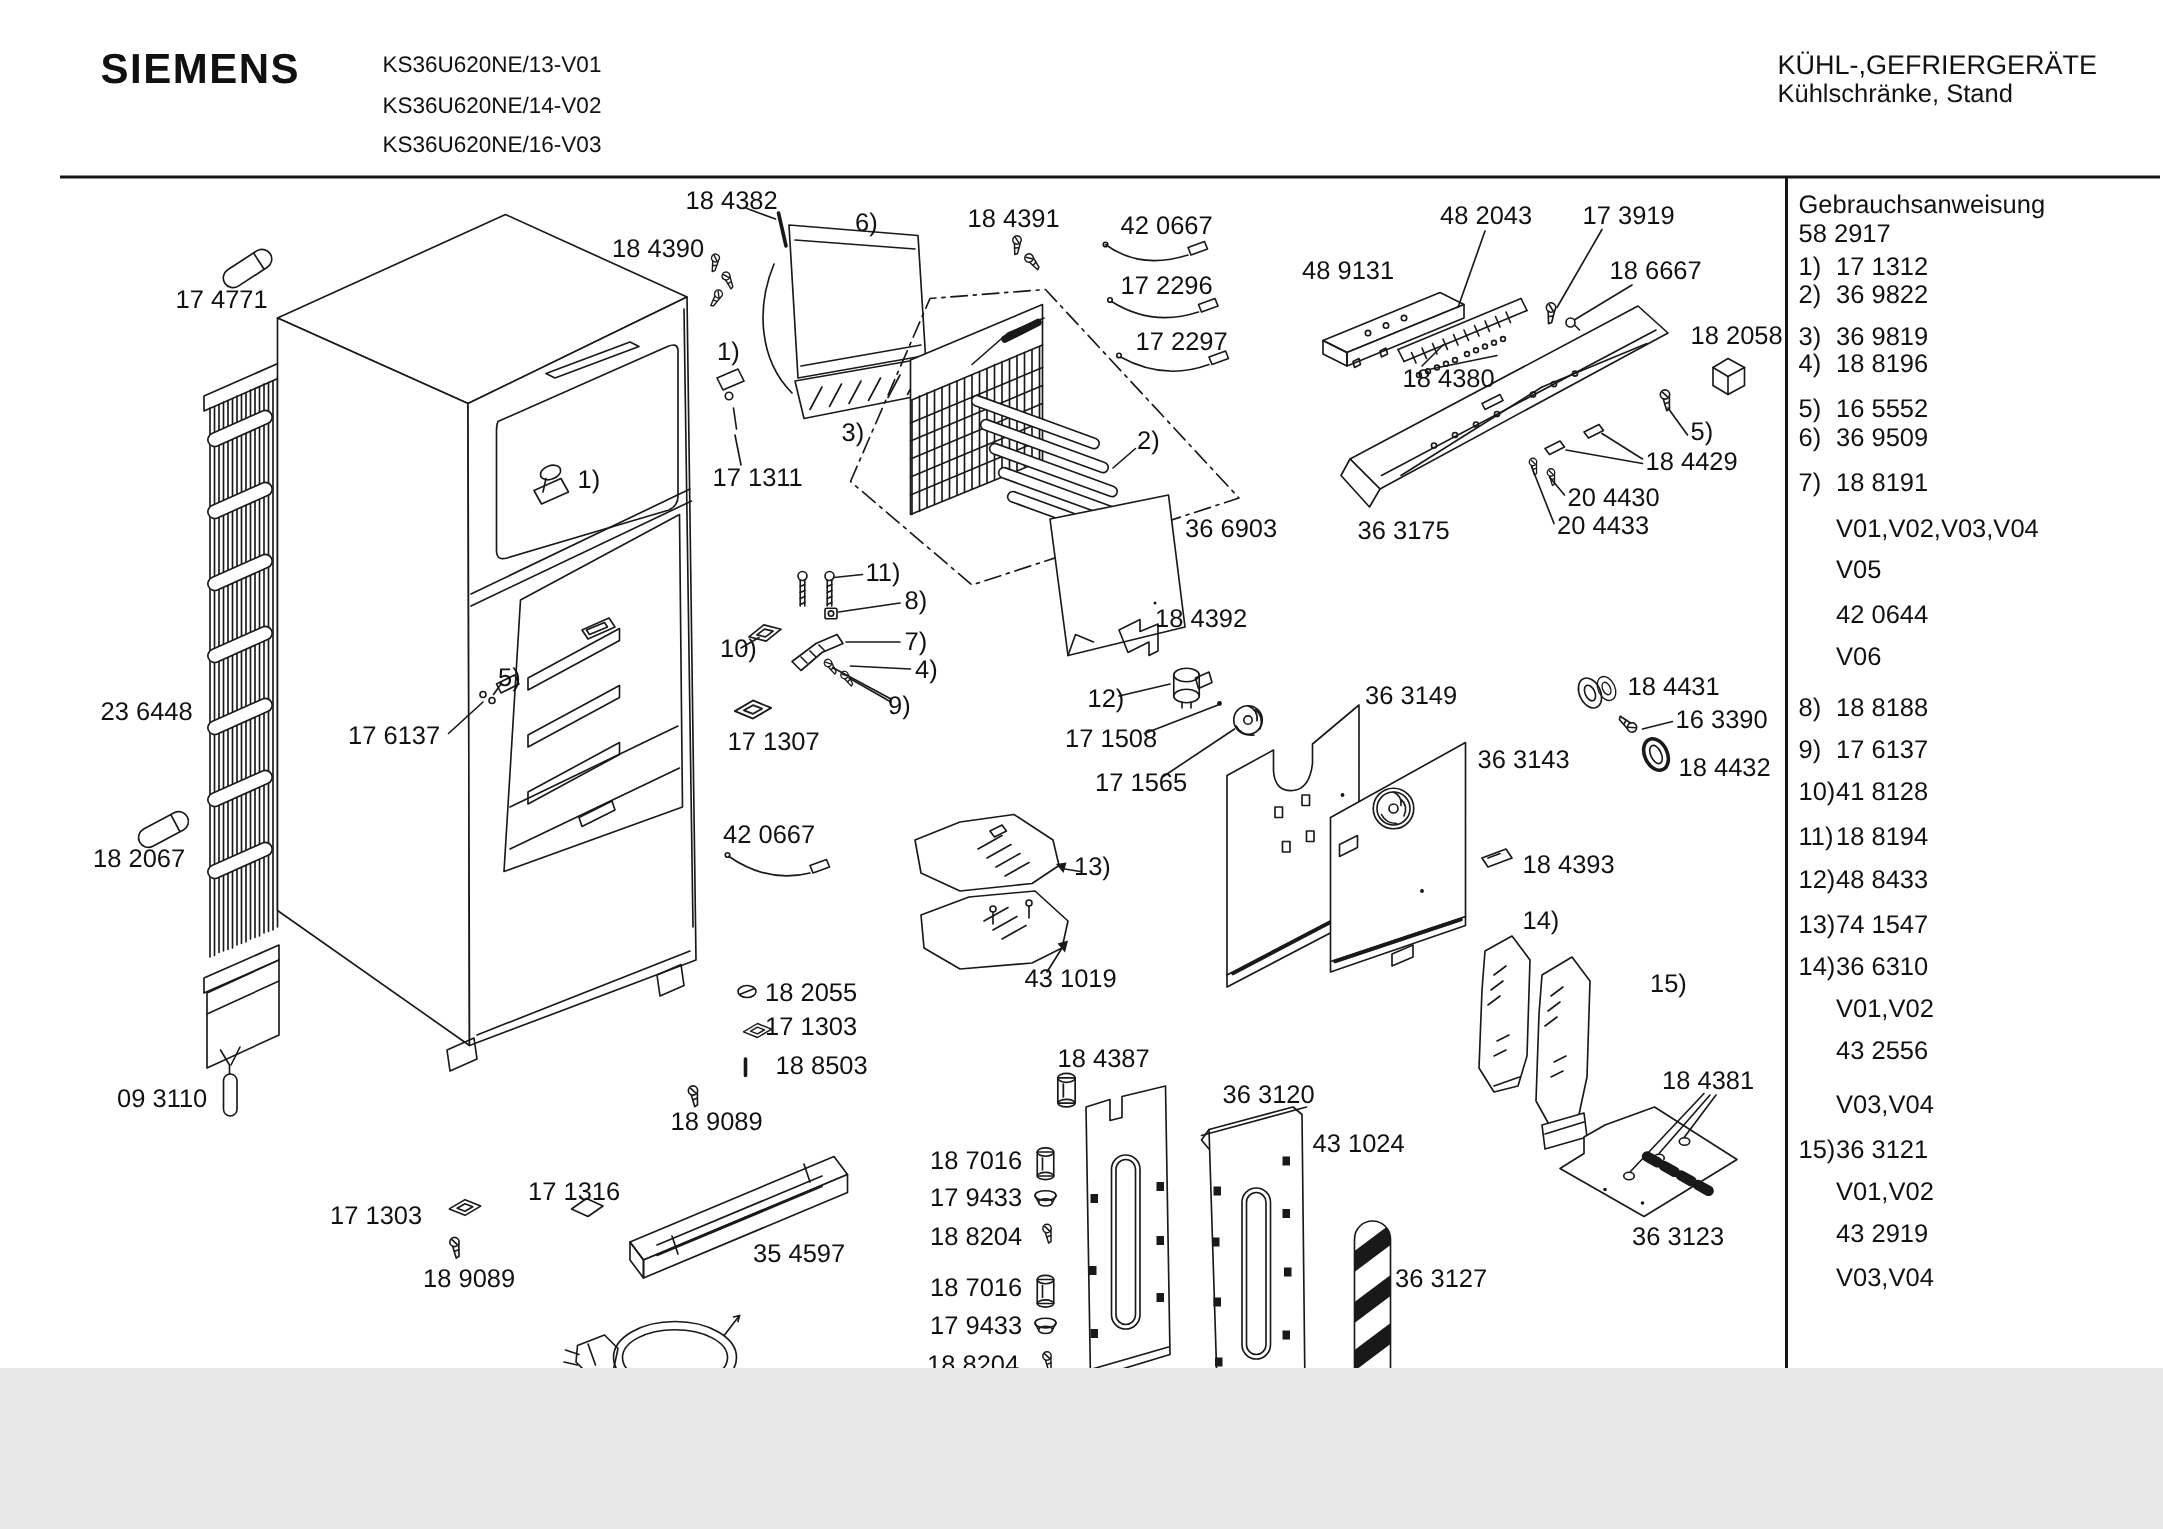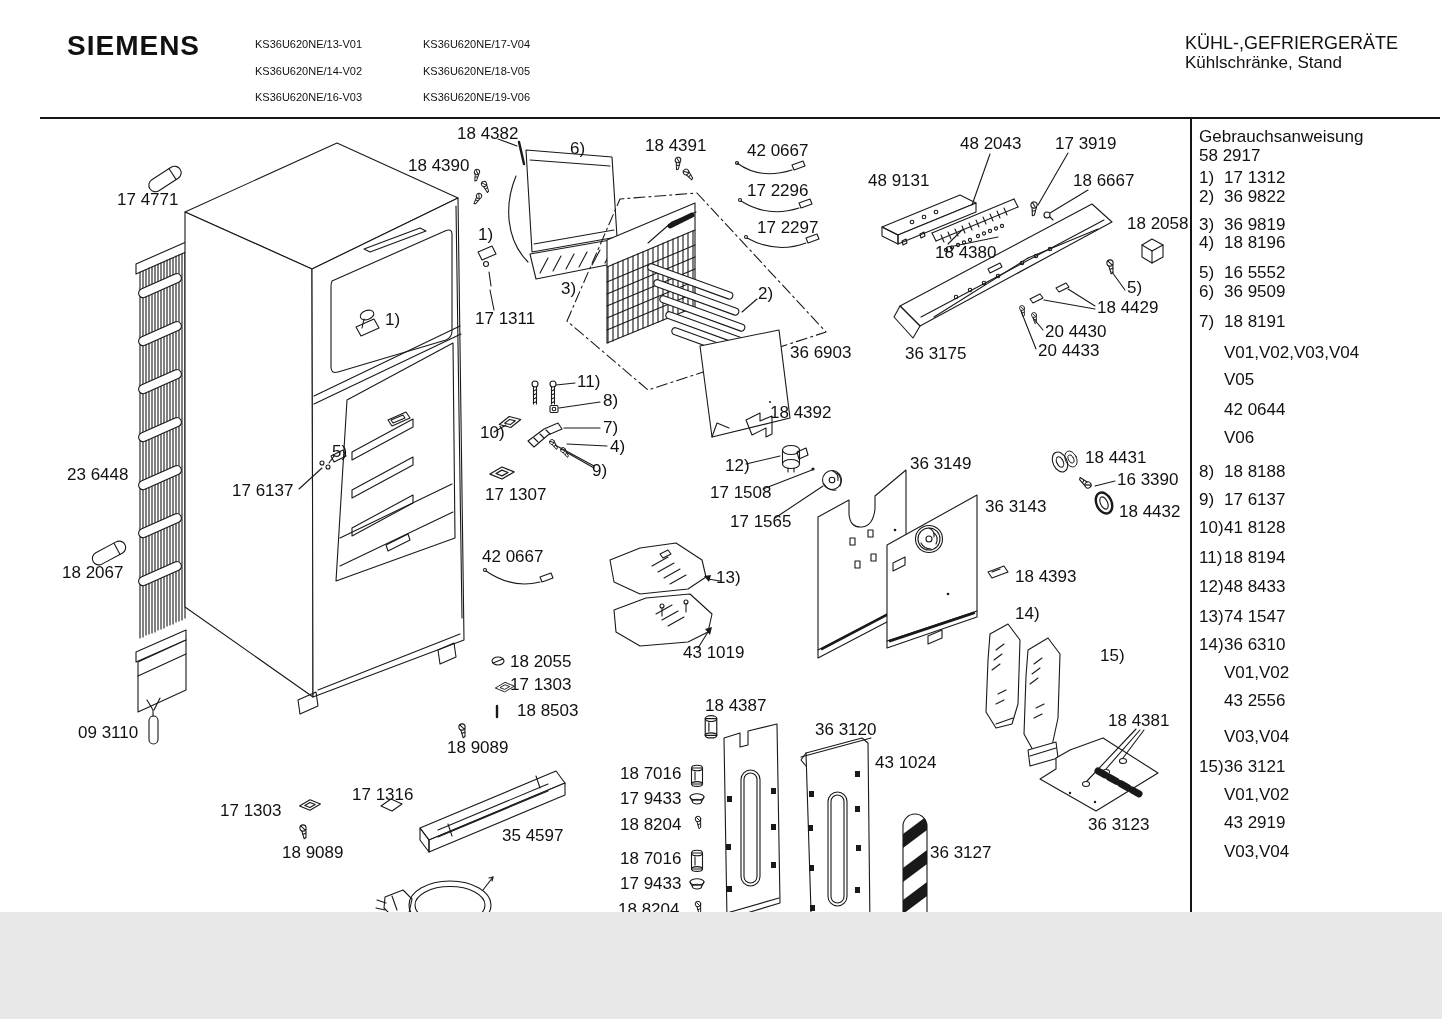--- a/index.html
+++ b/index.html
@@ -1,20 +1,20 @@
 <!DOCTYPE html>
 <html><head>
 <meta charset="utf-8">
 <style>
   html,body{margin:0;padding:0;background:#e8e8e8}
   .page{position:relative;width:1442px;height:912px;background:#fff;
         font-family:"Liberation Sans",sans-serif;color:#111;overflow:hidden;margin:0 auto}
   .abs{position:absolute}
   .brand{left:67px;top:30px;font-size:28px;font-weight:bold;letter-spacing:1px}
-  .models{top:31px;font-size:11px;line-height:26.5px;white-space:nowrap}
+  .models{top:31px;font-size:15px;line-height:26.5px;white-space:nowrap}
   .m1{left:255px}.m2{left:423px}
   .doc-title{left:1185px;top:33px;font-size:18px;line-height:20px;white-space:nowrap}
   .doc-title .sub{font-size:17px}
   .rule{left:40px;top:117px;width:1400px;height:2px;background:#151515}
   .vline{left:1190px;top:118px;width:2px;height:847px;background:#151515}
   .sb-text{left:1199px;transform:translateY(-50%);font-size:17px;white-space:nowrap}
   .srow{position:absolute;left:1199px;transform:translateY(-50%);font-size:17px;white-space:nowrap}
   .sn{display:inline-block;min-width:25px}
   .plabel{position:absolute;transform:translateY(-50%);font-size:17px;white-space:nowrap}
   .footer{left:47px;top:977px;transform:translateY(-50%);font-size:17px;letter-spacing:.3px}
@@ -29,25 +29,20 @@
 </head>
 <body>
 
 <div class="page">
 
   <div class="abs brand">SIEMENS</div>
   <div class="abs models m1">
     <div>KS36U620NE/13-V01</div>
     <div>KS36U620NE/14-V02</div>
     <div>KS36U620NE/16-V03</div>
-  </div>
-  <div class="abs models m2">
-    <div>KS36U620NE/17-V04</div>
-    <div>KS36U620NE/18-V05</div>
-    <div>KS36U620NE/19-V06</div>
   </div>
   <div class="abs doc-title">
     <div>KÜHL-,GEFRIERGERÄTE</div>
     <div class="sub">Kühlschränke, Stand</div>
   </div>
   <div class="abs rule"></div>
 
   <div class="abs vline"></div>
   <div class="abs sb-text" style="top:137px">Gebrauchsanweisung</div>
   <div class="abs sb-text" style="top:156px">58 2917</div>

